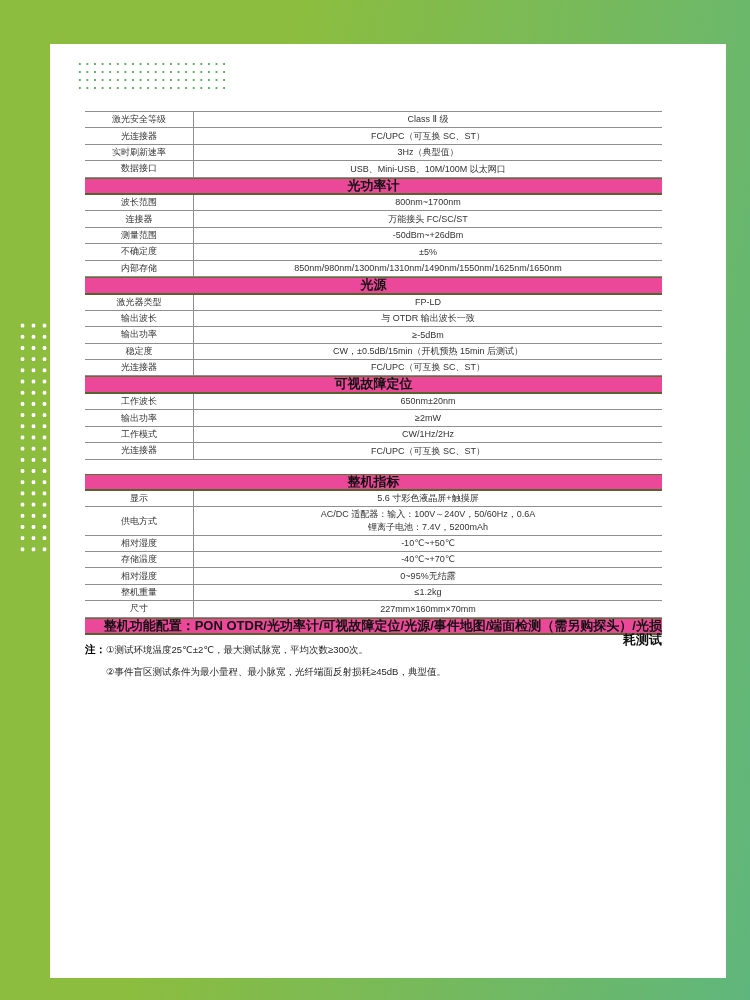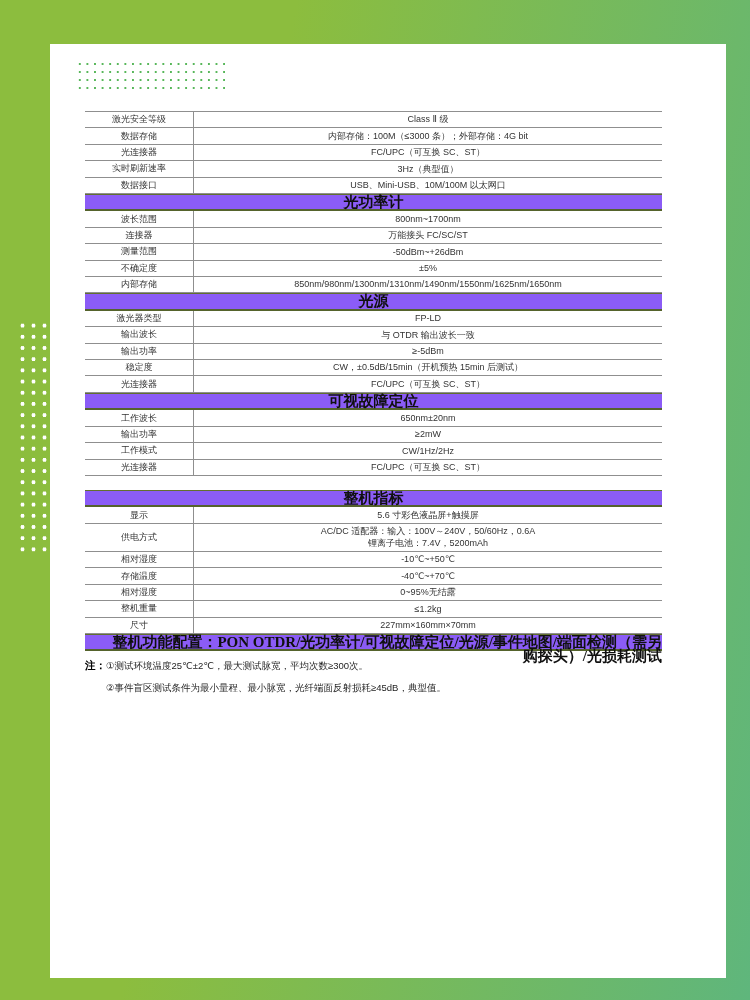--- a/index.html
+++ b/index.html
@@ -23,47 +23,43 @@
   }
   .content{position:absolute;left:35px;top:67px;width:577px;}
   .spec-table{width:577px;}
   .spec-table.bordered-top{border-top:1px solid #8f8f8f;}
   .srow{display:flex;align-items:stretch;border-bottom:1px solid #8f8f8f;min-height:15.4px;}
   .cell{font-size:9px;color:#333;text-align:center;display:flex;align-items:center;justify-content:center;}
   .cell.label{width:108px;border-right:1px solid #8f8f8f;flex:none;}
   .cell.value{flex:1;flex-direction:column;line-height:12.6px;padding:1px 2px;}
   .cell.value div{width:100%;text-align:center;}
   .banner{
-    background:#8b5cf6;border-top:1px solid #62702f;border-bottom:2px solid #55632c;
-    font-weight:bold;font-size:15px;color:#101010;text-align:center;
-    height:14.5px;line-height:14.5px;font-family:Liberation Serif, serif;
+    background:#ec4899;border-top:1px solid #62702f;border-bottom:2px solid #55632c;
+    font-weight:bold;font-size:13px;color:#101010;text-align:center;
+    height:14.5px;line-height:14.5px;
   }
   .banner.config{text-align:right;padding-left:16px;}
   .gap{height:14px;}
   .notes{display:flex;margin-top:7px;color:#1d1d1d;}
   .note-label{font-weight:bold;font-size:10.5px;color:#000;line-height:15px;flex:none;}
   .note-lines{font-size:9.5px;}
   .note-lines .note-line{line-height:15px;margin-bottom:7px;}
 </style>
 </head>
 <body>
 
 <div class="left-dots"></div>
 
 <div class="page">
   <div class="top-dots"></div>
   <div class="content">
     <div class="spec-table bordered-top">
         <div class="srow">
           <div class="cell label">激光安全等级</div>
           <div class="cell value">Class Ⅱ 级</div>
-        </div>
-        <div class="srow">
-          <div class="cell label">数据存储</div>
-          <div class="cell value">内部存储：100M（≤3000 条）；外部存储：4G bit</div>
         </div>
         <div class="srow">
           <div class="cell label">光连接器</div>
           <div class="cell value">FC/UPC（可互换 SC、ST）</div>
         </div>
         <div class="srow">
           <div class="cell label">实时刷新速率</div>
           <div class="cell value">3Hz（典型值）</div>
         </div>
         <div class="srow">

